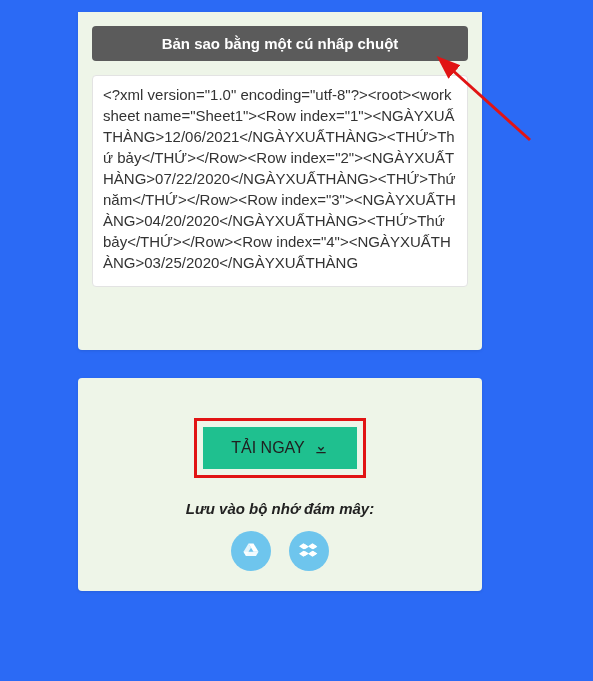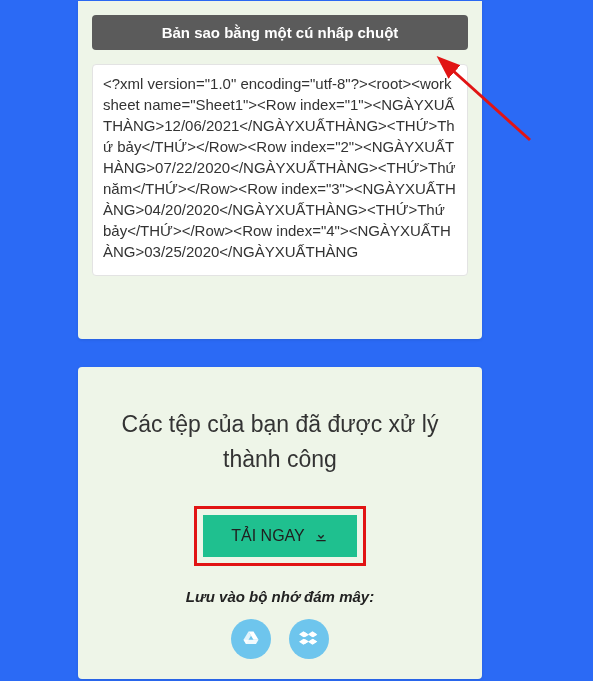--- a/index.html
+++ b/index.html
@@ -13,21 +13,21 @@
   }
   .card {
     background: #eef5e8;
     border-radius: 4px;
     margin: 0 auto;
     box-shadow: 0 1px 3px rgba(0,0,0,0.1);
   }
   .card-top {
     width: 404px;
     margin-left: 78px;
-    margin-top: 1px;
+    margin-top: 12px;
     padding: 14px 14px 36px 14px;
     position: relative;
     height: 338px;
     border-top-left-radius: 0;
     border-top-right-radius: 0;
   }
   .copy-btn {
     width: 100%;
     background: #5b5b5b;
     color: #fff;
@@ -131,21 +131,20 @@
 <svg class="arrow" width="120" height="120">
   <defs>
     <marker id="ah" markerWidth="10" markerHeight="10" refX="2" refY="3" orient="auto">
       <path d="M0,0 L0,6 L8,3 z" fill="#e11414"></path>
     </marker>
   </defs>
   <line x1="100" y1="90" x2="20" y2="18" stroke="#e11414" stroke-width="3" marker-end="url(#ah)"></line>
 </svg>
 
 <div class="card card-bottom">
-  <div class="success-title">Các tệp của bạn đã được xử lý thành công</div>
 
   <div class="download-wrap">
     <button class="download-btn">
       <span>TẢI NGAY</span>
       <svg viewBox="0 0 24 24">
         <path d="M12 3v10.6l3.3-3.3 1.4 1.4L12 16.4 7.3 11.7l1.4-1.4L12 13.6V3h0zM5 18h14v2H5z"></path>
       </svg>
     </button>
   </div>
 

